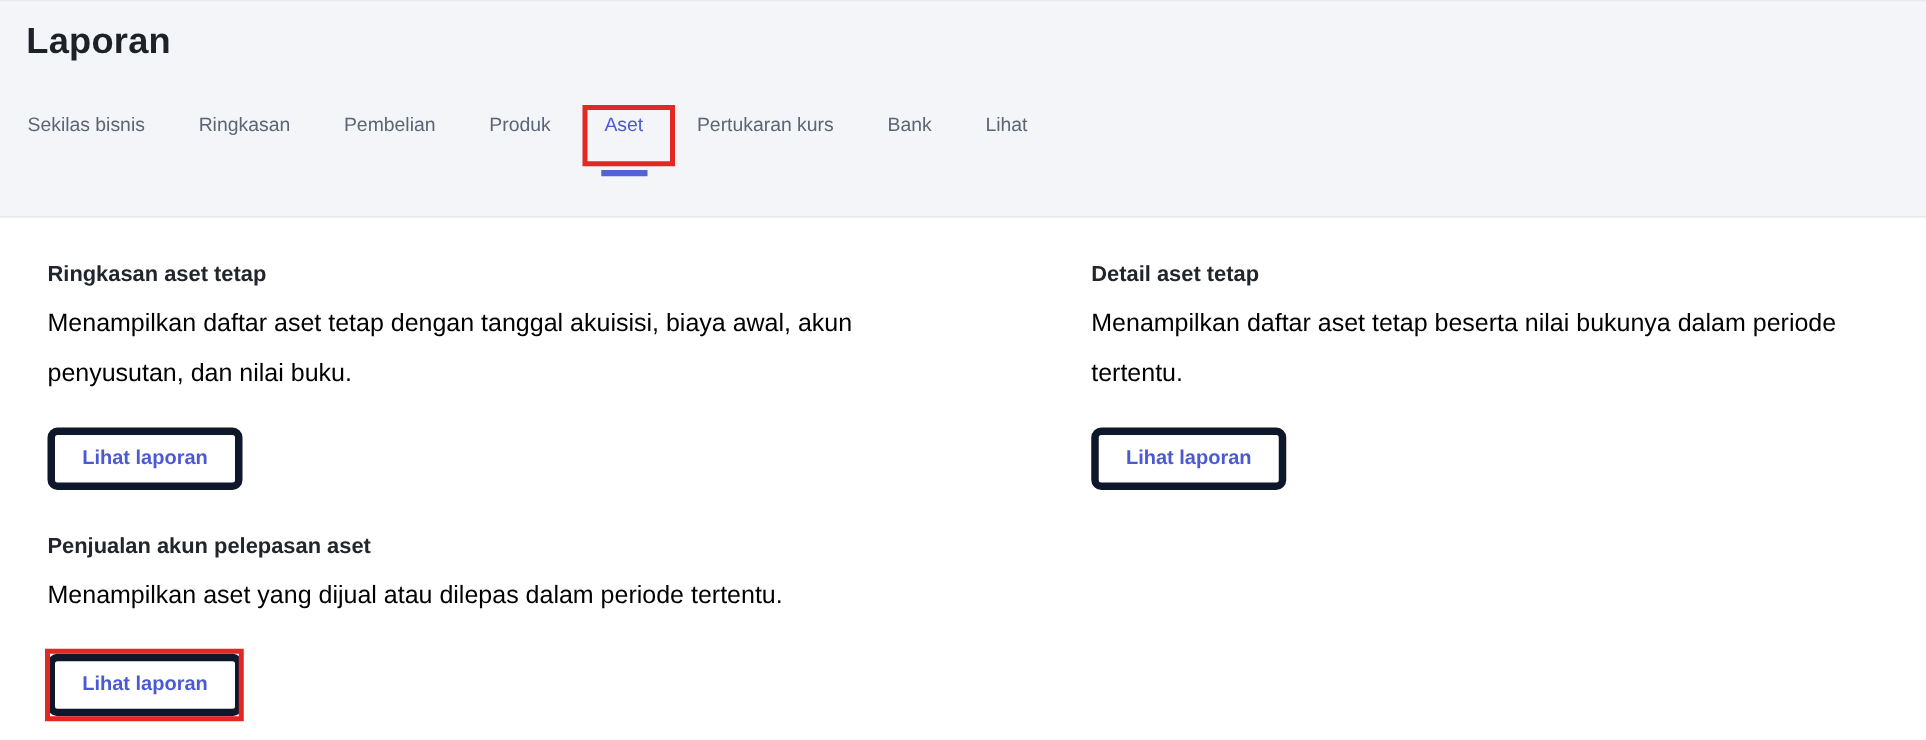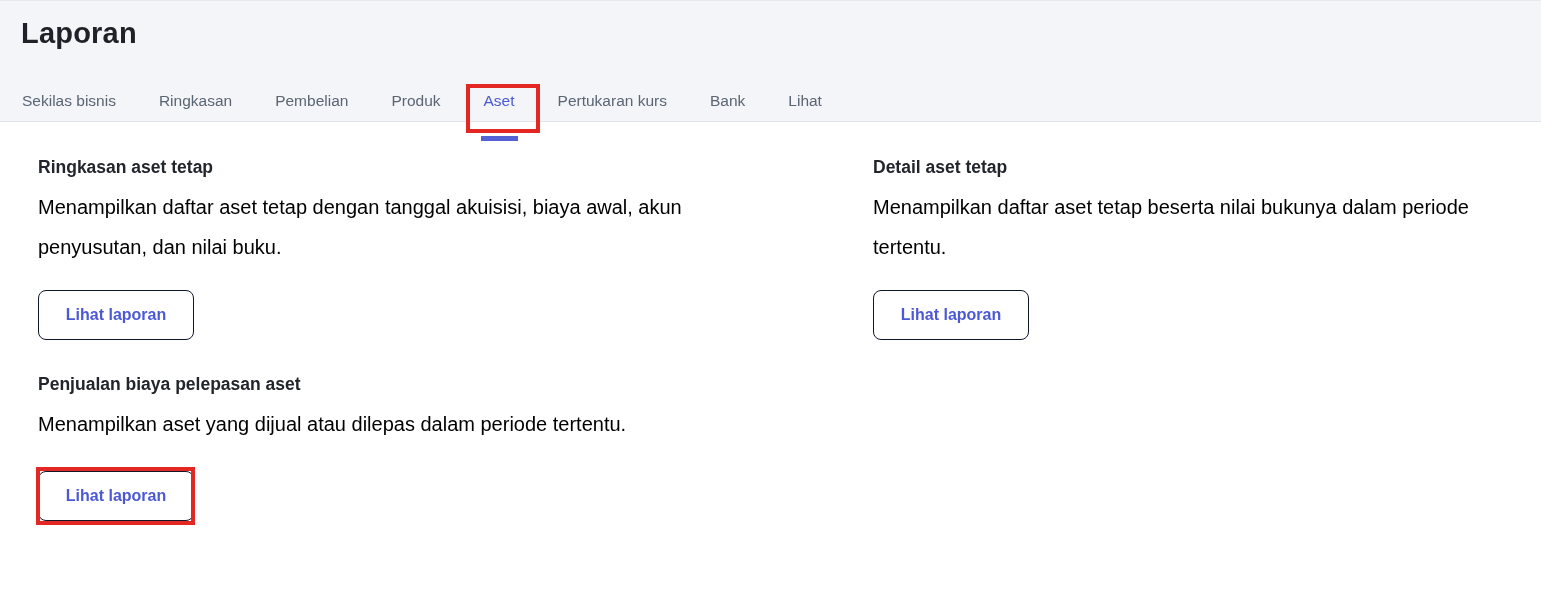--- a/index.html
+++ b/index.html
@@ -7,21 +7,21 @@
   body {
     width: 1541px; height: 592px;
     background: #ffffff;
     font-family: "Liberation Sans", sans-serif;
     overflow: hidden;
     position: relative;
   }
 
   
   .page-header {
-    height: 122px;
+    height: 174px;
     background: #f3f5f9;
     border-top: 1px solid #e7e9ee;
     border-bottom: 1px solid #e2e5ea;
     padding: 13px 0 0 21px;
     position: relative;
   }
   .page-title {
     margin: 0;
     font-size: 29px;
     line-height: 38px;
@@ -85,21 +85,21 @@
   .card--row1 .card-desc { min-height: 64px; }
   .card--summary .card-desc { max-width: 645px; }
   .card--detail  .card-desc { max-width: 700px; }
 
   .btn-wrap { position: relative; display: inline-block; margin-top: 23px; }
   .card--disposal .btn-wrap { margin-top: 27px; }
   .view-report-btn {
     width: 156px; height: 50px;
     display: flex; align-items: center; justify-content: center;
     background: #ffffff;
-    border: 1px solid #0f172a;
+    border: 6px solid #0f172a;
     border-radius: 8px;
     color: #4c59d4;
     font-family: "Liberation Sans", sans-serif;
     font-size: 16px;
     font-weight: 700;
     cursor: pointer;
     padding: 0;
   }
   .btn-annotation {
     position: absolute;
@@ -157,21 +157,21 @@
 
   <section class="card card--row1 card--detail">
     <h3 class="card-title">Detail aset tetap</h3>
     <p class="card-desc">Menampilkan daftar aset tetap beserta nilai bukunya dalam periode tertentu.</p>
     <span class="btn-wrap">
       <button class="view-report-btn">Lihat laporan</button>
     </span>
   </section>
 
   <section class="card card--disposal">
-    <h3 class="card-title">Penjualan biaya pelepasan aset</h3>
+    <h3 class="card-title">Penjualan akun pelepasan aset</h3>
     <p class="card-desc">Menampilkan aset yang dijual atau dilepas dalam periode tertentu.</p>
     <span class="btn-wrap">
       <button class="view-report-btn">Lihat laporan</button>
       <span class="btn-annotation"></span>
     </span>
   </section>
 
 </main>
 
 </body></html>

